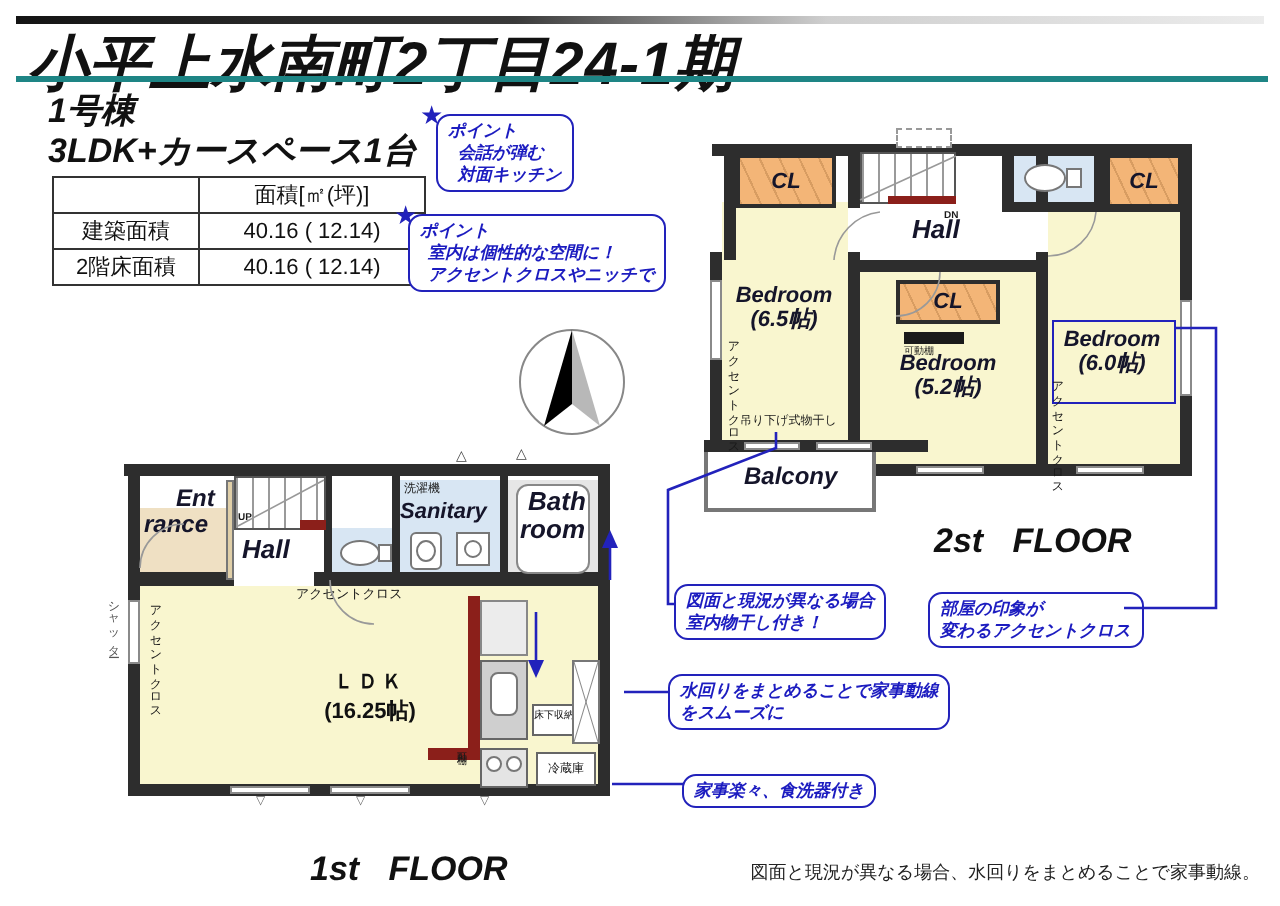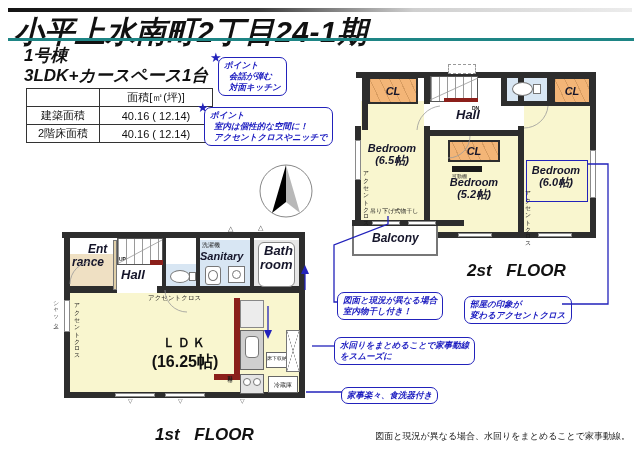--- a/index.html
+++ b/index.html
@@ -186,22 +186,22 @@
   <div class="fix" style="left:228px;top:266px;width:17px;height:17px;"></div>
   <div class="fix" style="left:232px;top:270px;width:9px;height:9px;border-radius:50%;"></div>
 
   <div class="fix" style="left:258px;top:242px;width:37px;height:45px;border-radius:6px;border-color:#888;"></div>
   <div class="abs rlab" style="left:260px;top:244px;font-size:13px;">
     <div style="padding-left:4px;">Bath</div>
     <div>room</div>
   </div>
 
   <div class="abs" style="left:140px;top:334px;width:90px;text-align:center;font-weight:700;color:#111;">
-    <div style="font-size:13px;letter-spacing:2px;">ＬＤＫ</div>
-    <div style="font-size:16px;">(16.25帖)</div>
+    <div style="font-size:10px;letter-spacing:2px;">ＬＤＫ</div>
+    <div style="font-size:11px;">(16.25帖)</div>
   </div>
 
   <div class="abs" style="left:234px;top:298px;width:6px;height:78px;background:#8b1f1a;"></div>
   <div class="abs" style="left:214px;top:374px;width:26px;height:6px;background:#8b1f1a;"></div>
   <div class="abs" style="left:240px;top:300px;width:24px;height:28px;background:#ececec;border:1px solid #888;box-sizing:border-box;"></div>
   <div class="abs" style="left:240px;top:330px;width:24px;height:40px;background:#cfcfcf;border:1px solid #666;box-sizing:border-box;"></div>
   <div class="fix" style="left:245px;top:336px;width:14px;height:22px;border-radius:4px;"></div>
   <div class="abs" style="left:240px;top:374px;width:24px;height:20px;background:#e4e4e4;border:1px solid #666;box-sizing:border-box;"></div>
   <div class="fix" style="left:243px;top:378px;width:8px;height:8px;border-radius:50%;"></div>
   <div class="fix" style="left:253px;top:378px;width:8px;height:8px;border-radius:50%;"></div>

